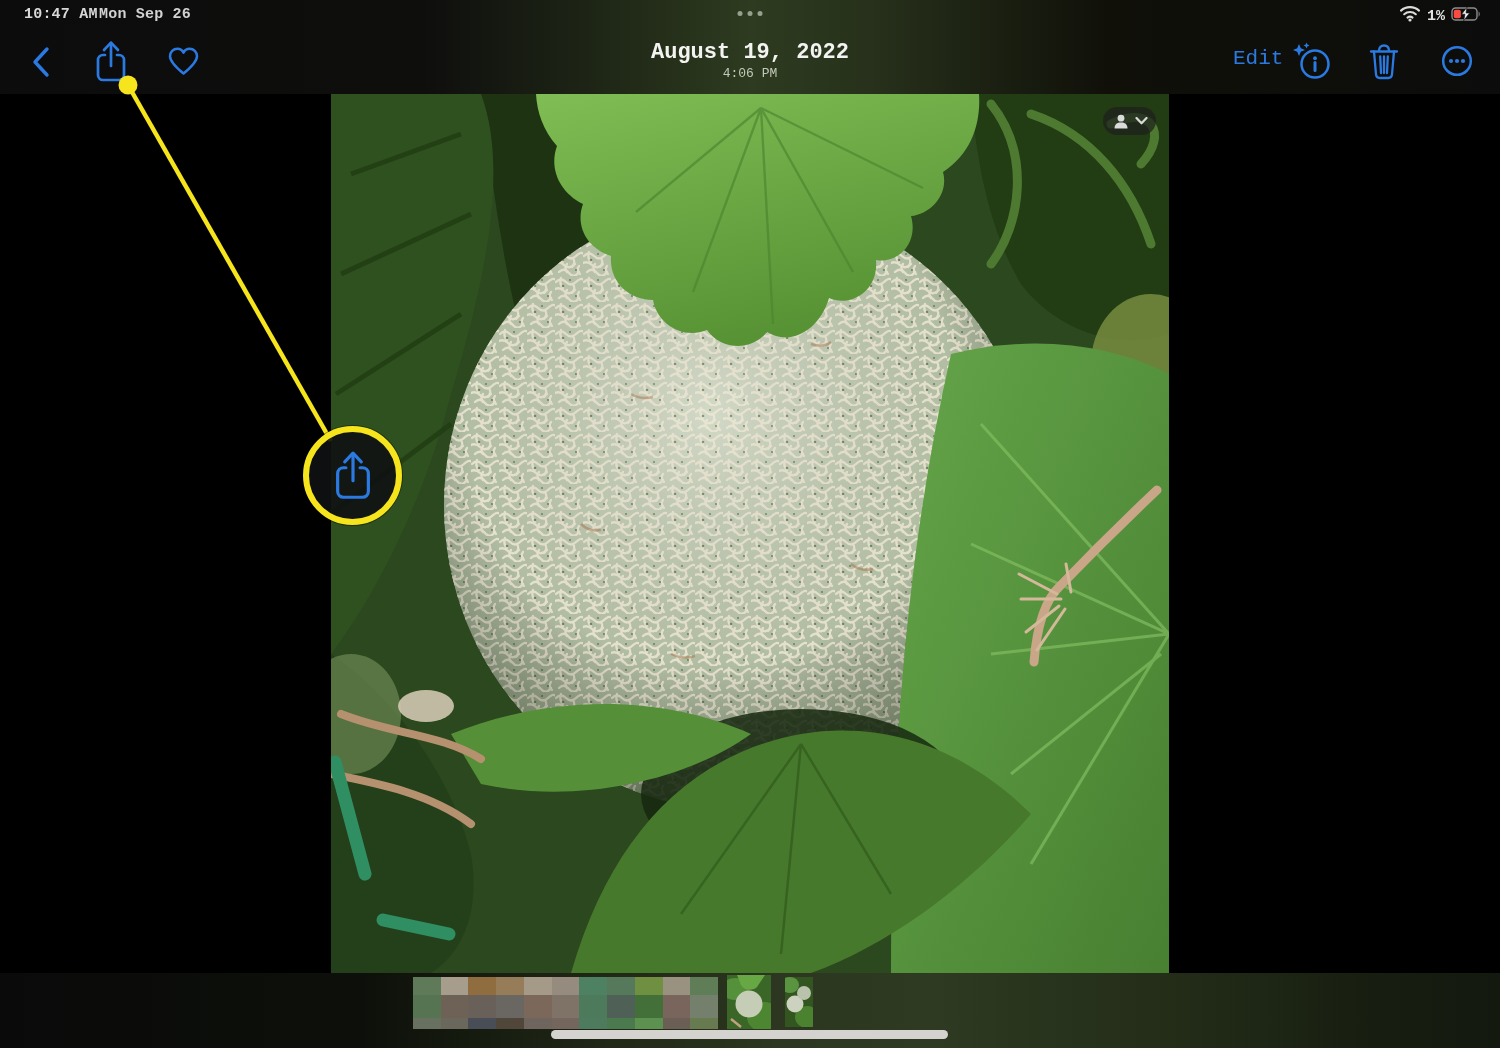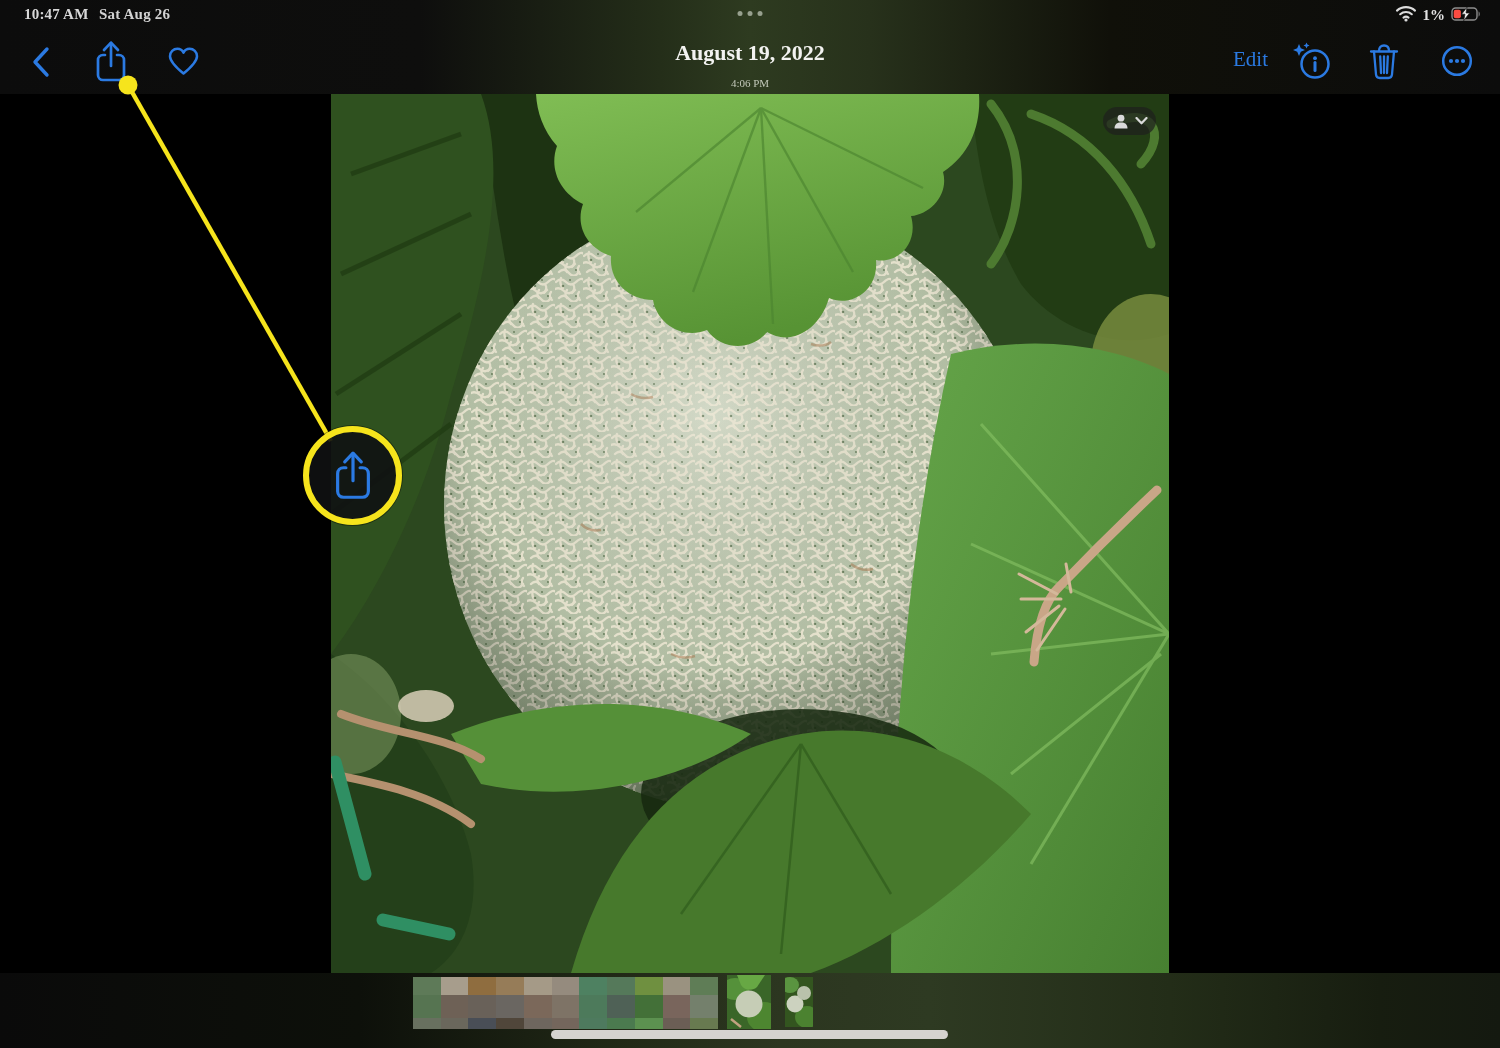--- a/index.html
+++ b/index.html
@@ -1,34 +1,34 @@
 <!DOCTYPE html>
 <html><head>
 <meta charset="utf-8">
 <style>
   html,body{margin:0;padding:0;background:#000;}
   #screen{position:relative;width:1500px;height:1048px;background:#000;overflow:hidden;
-          font-family:Liberation Serif, serif;-webkit-font-smoothing:antialiased;}
+          font-family:Liberation Mono, monospace;-webkit-font-smoothing:antialiased;}
   
   .top-chrome{position:absolute;left:0;top:0;width:1500px;height:94px;
     background:linear-gradient(90deg,#0c0c0c 0%,#0e0e0d 28%,#242e19 44%,#2e3b20 50%,#27311b 58%,#101009 74%,#0c0c0c 100%);}
   .status-bar{position:absolute;left:0;top:0;width:100%;height:30px;}
   .st-text{position:absolute;top:6px;font-size:15px;font-weight:600;color:#d8d8d8;letter-spacing:.2px;}
   #st-time{left:24px;}
   #st-date{left:99px;color:#d2d2d2;}
   .mt-dots{position:absolute;left:50%;top:11px;transform:translateX(-50%);display:flex;gap:5px;}
   .mt-dots i{width:5px;height:5px;border-radius:50%;background:#97a08e;display:block;}
   .st-right{position:absolute;right:18px;top:5px;display:flex;align-items:center;gap:6px;}
   .st-right .pct{font-size:15px;font-weight:600;color:#e3e3e3;}
   
   .toolbar{position:absolute;left:0;top:30px;width:100%;height:64px;}
   .tb-btn{position:absolute;display:flex;align-items:center;justify-content:center;cursor:default;}
   .tb-title{position:absolute;left:50%;top:10px;transform:translateX(-50%);text-align:center;line-height:1.15;}
   .tb-title .t1{font-size:22px;font-weight:700;color:#f3f3f1;}
-  .tb-title .t2{font-size:11px;font-weight:400;color:#c3c9ba;margin-top:12px;}
+  .tb-title .t2{font-size:13px;font-weight:400;color:#c3c9ba;margin-top:2px;}
   .edit-link{position:absolute;left:1233px;top:17px;font-size:21px;color:#2b7ae2;}
   
   .photo-wrap{position:absolute;left:331px;top:94px;width:838px;height:879px;background:#2c481f;overflow:hidden;}
   .people-badge{position:absolute;right:13px;top:13px;width:53px;height:28px;border-radius:14px;
     background:rgba(30,32,29,.72);display:flex;align-items:center;justify-content:center;gap:5px;}
   
   .callout-svg{position:absolute;left:0;top:0;width:1500px;height:1048px;pointer-events:none;}
   .callout-circle{position:absolute;left:303px;top:426px;width:87px;height:87px;border:6px solid #f6e41c;
     border-radius:50%;background:rgba(16,17,18,.9);display:flex;align-items:center;justify-content:center;
     box-shadow:0 0 0 1px rgba(0,0,0,.4);}
@@ -60,21 +60,21 @@
           <path d="M10,10 L17,2.6 L24,10"></path>
         </g>
       </symbol>
     </defs>
   </svg>
 
   <div class="top-chrome">
 
     <div class="status-bar">
       <span class="st-text" id="st-time">10:47 AM</span>
-      <span class="st-text" id="st-date">Sat Aug 26</span>
+      <span class="st-text" id="st-date">Mon Sep 26</span>
       <div class="mt-dots">
           <i></i>
           <i></i>
           <i></i>
         </div>
       <div class="st-right">
         <span>
           <svg width="22" height="17" viewBox="0 0 22 17">
             <g fill="none" stroke="#dcdcdc" stroke-width="2.1" stroke-linecap="round">
               <path d="M2,5.6 C7.1,1 14.9,1 20,5.6"></path>

